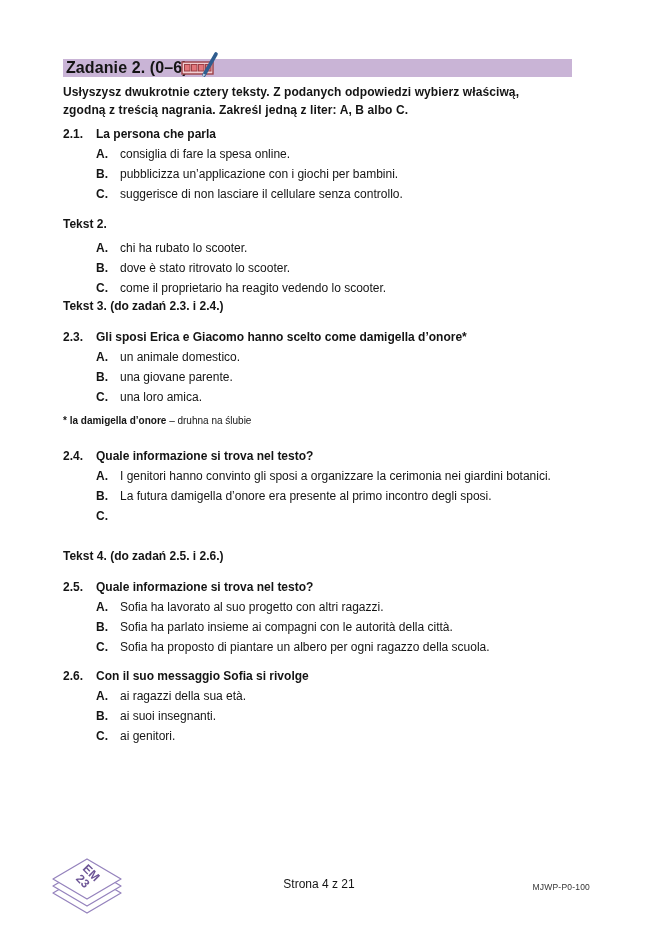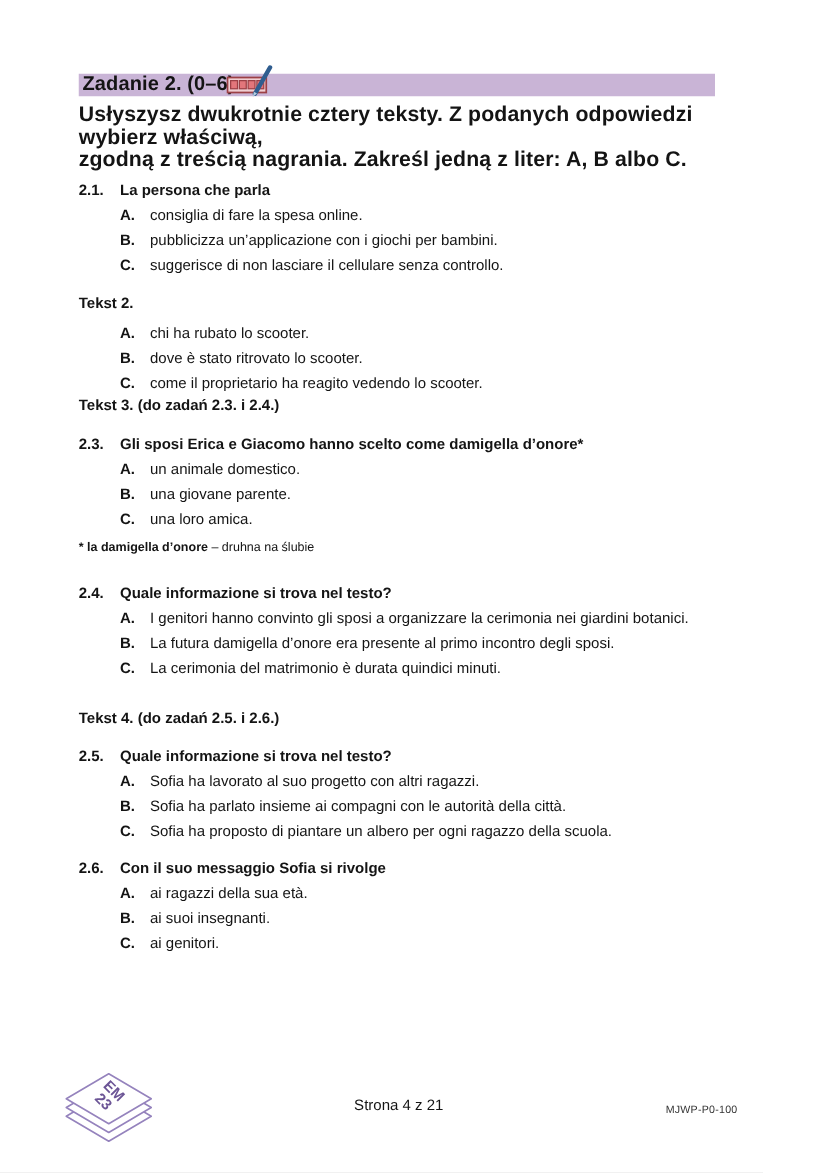--- a/index.html
+++ b/index.html
@@ -16,21 +16,21 @@
 
   .task-bar {
     position:relative;
     width:509px; height:18px;
     background:#c9b4d6;
     display:flex; align-items:center;
   }
   .task-title { font-size:16px; font-weight:bold; padding-left:3px; letter-spacing:.1px; }
   .task-icon { position:absolute; left:118px; top:-8px; width:40px; height:28px; }
 
-  .instructions { margin-top:6px; font-size:17px; font-weight:bold; line-height:18px; letter-spacing:.1px; }
+  .instructions { margin-top:6px; font-size:12px; font-weight:bold; line-height:18px; letter-spacing:.1px; }
 
   .text-heading { font-size:12px; font-weight:bold; line-height:16px; }
   .question { }
   .q-row, .opt-row { display:flex; font-size:12px; line-height:20px; }
   .q-num { width:33px; font-weight:bold; flex-shrink:0; }
   .q-prompt { font-weight:bold; white-space:nowrap; }
   .opt-indent { width:33px; flex-shrink:0; }
   .opt-letter { width:24px; font-weight:bold; flex-shrink:0; }
   .opt-text { white-space:nowrap; }
 
@@ -152,21 +152,20 @@
           <span class="opt-text">I genitori hanno convinto gli sposi a organizzare la cerimonia nei giardini botanici.</span>
         </div>
       <div class="opt-row">
           <span class="opt-indent"></span>
           <span class="opt-letter">B.</span>
           <span class="opt-text">La futura damigella d’onore era presente al primo incontro degli sposi.</span>
         </div>
       <div class="opt-row">
           <span class="opt-indent"></span>
           <span class="opt-letter">C.</span>
-          <span class="opt-text">La cerimonia del matrimonio è durata quindici minuti.</span>
         </div>
     </div>
 
     <div class="text-heading" style="margin-top:22px">Tekst 4. (do zadań 2.5. i 2.6.)</div>
     <div class="question" style="margin-top:13px">
       <div class="q-row">
         <span class="q-num">2.5.</span>
         <span class="q-prompt">Quale informazione si trova nel testo?</span>
       </div>
       <div class="opt-row">

